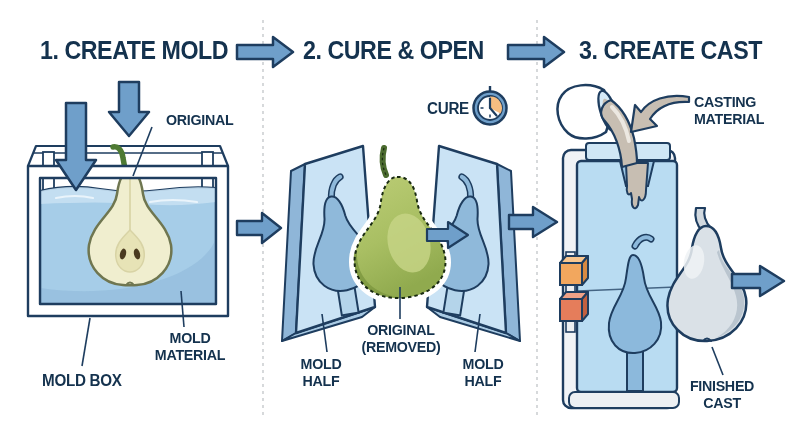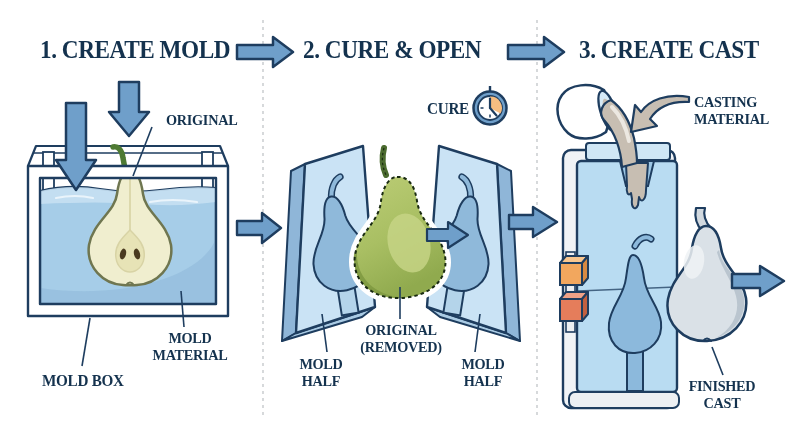--- a/index.html
+++ b/index.html
@@ -1,18 +1,18 @@
 <!DOCTYPE html>
 <html><head>
 <meta charset="utf-8">
 <style>
   html,body{margin:0;padding:0;background:#fff;}
   #stage{
     position:relative;width:800px;height:447px;background:#ffffff;
-    font-family:Liberation Serif, serif;overflow:hidden;
+    font-family:Liberation Sans, sans-serif;overflow:hidden;
   }
   #art{position:absolute;left:0;top:0;}
   .ttl{
     position:absolute;color:#14324e;font-weight:bold;font-size:25px;
     letter-spacing:-0.5px;white-space:nowrap;transform:scaleX(.93);
     transform-origin:left top;
   }
   .lbl{
     position:absolute;color:#14324e;font-weight:bold;font-size:15px;
     letter-spacing:-0.3px;white-space:pre-line;line-height:1.12;

